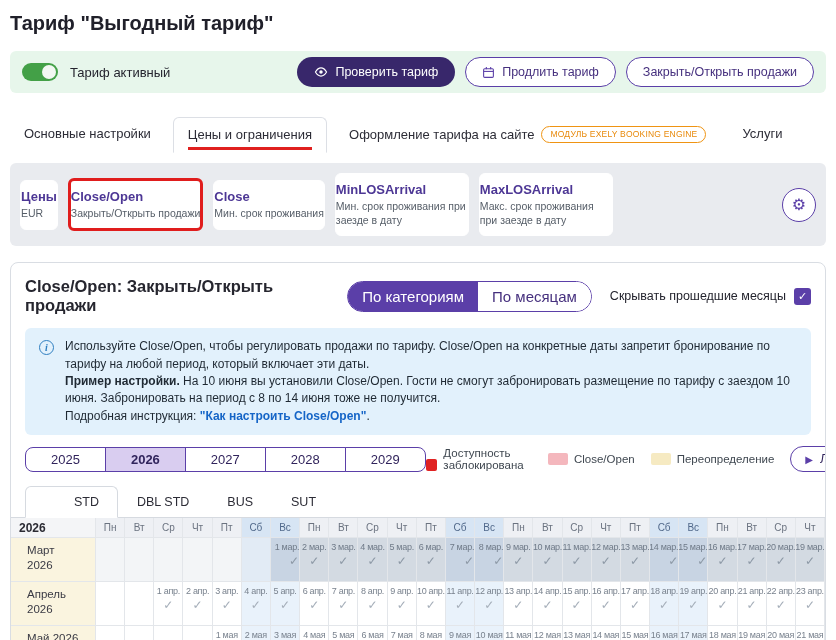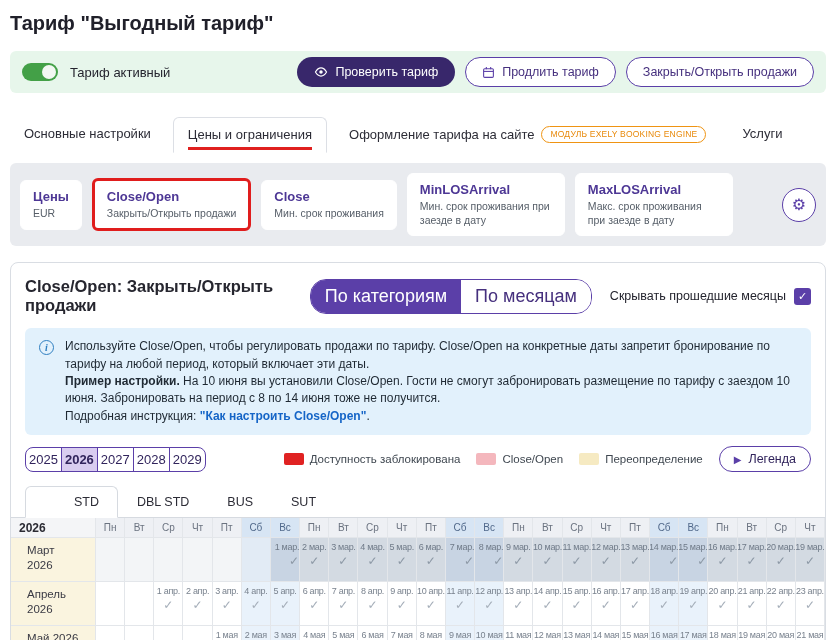--- a/index.html
+++ b/index.html
@@ -24,45 +24,45 @@
 
   
   .tabs { display:flex; margin-top:24px; gap:8px; font-size:13px; }
   .tab { padding:9px 14px 10px; color:#2c2c36; cursor:pointer; white-space:nowrap; }
   .tab-active { background:#fff; border:1px solid #dcdfe5; border-bottom-color:#fff; border-radius:6px 6px 0 0; }
   .red-underline { border-bottom:3px solid #e0201f; padding-bottom:5px; }
   .tab-badge { display:inline-block; border:1px solid #ef9413; color:#e8890a; border-radius:10px; font-size:8.5px; padding:2px 8px 3px; margin-left:7px; vertical-align:2px; letter-spacing:.2px; white-space:nowrap; }
 
   
   .subnav { background:#e9ebef; border-radius:6px; margin-top:10px; padding:10px; display:flex; gap:10px; align-items:center; }
-  .subcard { background:#fff; border-radius:6px; padding:8px 12px; min-height:50px; cursor:pointer; border:1px solid #fff; }
+  .subcard { background:#fff; border-radius:6px; padding:8px 0; min-height:50px; cursor:pointer; border:1px solid #fff; }
   .subcard .t { color:#4d3795; font-weight:700; font-size:13px; margin-bottom:3px; }
   .subcard .s { color:#565e68; font-size:10.5px; line-height:1.3; max-width:132px; }
   .subcard-selected { border:3px solid #e01d1d; }
   .gear-btn { margin-left:auto; width:34px; height:34px; border-radius:50%; border:1px solid #5b3fa8; color:#5b3fa8; background:#fff; display:flex; align-items:center; justify-content:center; font-size:16px; cursor:pointer; flex:none; }
 
   
   .panel { border:1px solid #d9dde3; border-radius:8px; margin-top:16px; overflow:hidden; background:#fff; }
   .panel-inner { padding:14px 14px 0; }
   .panel-head { display:flex; align-items:center; gap:18px; }
   .panel-title { font-size:16.5px; font-weight:700; color:#26262f; margin-right:auto; }
-  .seg { display:flex; border:1px solid #5b3fa8; border-radius:16px; overflow:hidden; font-size:18px; flex:none; }
+  .seg { display:flex; border:1px solid #5b3fa8; border-radius:16px; overflow:hidden; font-size:15px; flex:none; }
   .seg-item { padding:6px 14px; color:#46307e; background:#fff; cursor:pointer; white-space:nowrap; }
   .seg-active { background:#5b3fa8; color:#fff; }
   .hidepast { display:flex; align-items:center; gap:8px; font-size:12.5px; color:#24242e; cursor:pointer; flex:none; }
   .checkbox { width:17px; height:17px; border-radius:3px; background:#5b3fa8; color:#fff; display:flex; align-items:center; justify-content:center; font-size:11px; }
 
   .infobox { margin-top:13px; background:#e2f1fc; border-radius:6px; padding:10px 14px 10px 40px; position:relative; font-size:12px; line-height:1.45; color:#1f2933; }
   .info-icon { position:absolute; left:14px; top:12px; width:15px; height:15px; border:1.5px solid #2f7fc1; border-radius:50%; color:#2f7fc1; font-size:10px; display:flex; align-items:center; justify-content:center; font-weight:700; font-family:"Liberation Serif", serif; font-style:italic; }
   .infobox .bold { font-weight:700; }
   .infobox a { color:#1565c7; font-weight:700; cursor:pointer; }
 
   .years-row { display:flex; align-items:center; margin-top:11px; }
   .years { display:flex; }
-  .year-btn { border:1px solid #5b3fa8; background:#fff; color:#31245c; font-size:13px; padding:4px 3px; margin-left:-1px; cursor:pointer; font-family:inherit; }
+  .year-btn { border:1px solid #5b3fa8; background:#fff; color:#31245c; font-size:13px; padding:4px 25px; margin-left:-1px; cursor:pointer; font-family:inherit; }
   .year-btn:first-child { border-radius:8px 0 0 8px; margin-left:0; }
   .year-btn:last-child { border-radius:0 8px 8px 0; }
   .year-active { background:#d9cdf0; font-weight:700; }
   .legend-row { margin-left:auto; display:flex; align-items:center; gap:16px; }
   .legend-item { display:flex; align-items:flex-end; gap:6px; font-size:11.5px; color:#3f4750; }
   .swatch { width:20px; height:12px; border-radius:2px; }
   .legend-btn { border:1px solid #5b3fa8; border-radius:15px; background:#fff; color:#31245c; font-size:12.5px; padding:5px 14px; display:flex; gap:7px; align-items:center; cursor:pointer; font-family:inherit; }
   .legend-btn .flag { color:#5b3fa8; font-size:10px; }
 
   .cat-tabs { display:flex; margin-top:14px; font-size:12.5px; position:relative; z-index:2; margin-bottom:-1px; }

